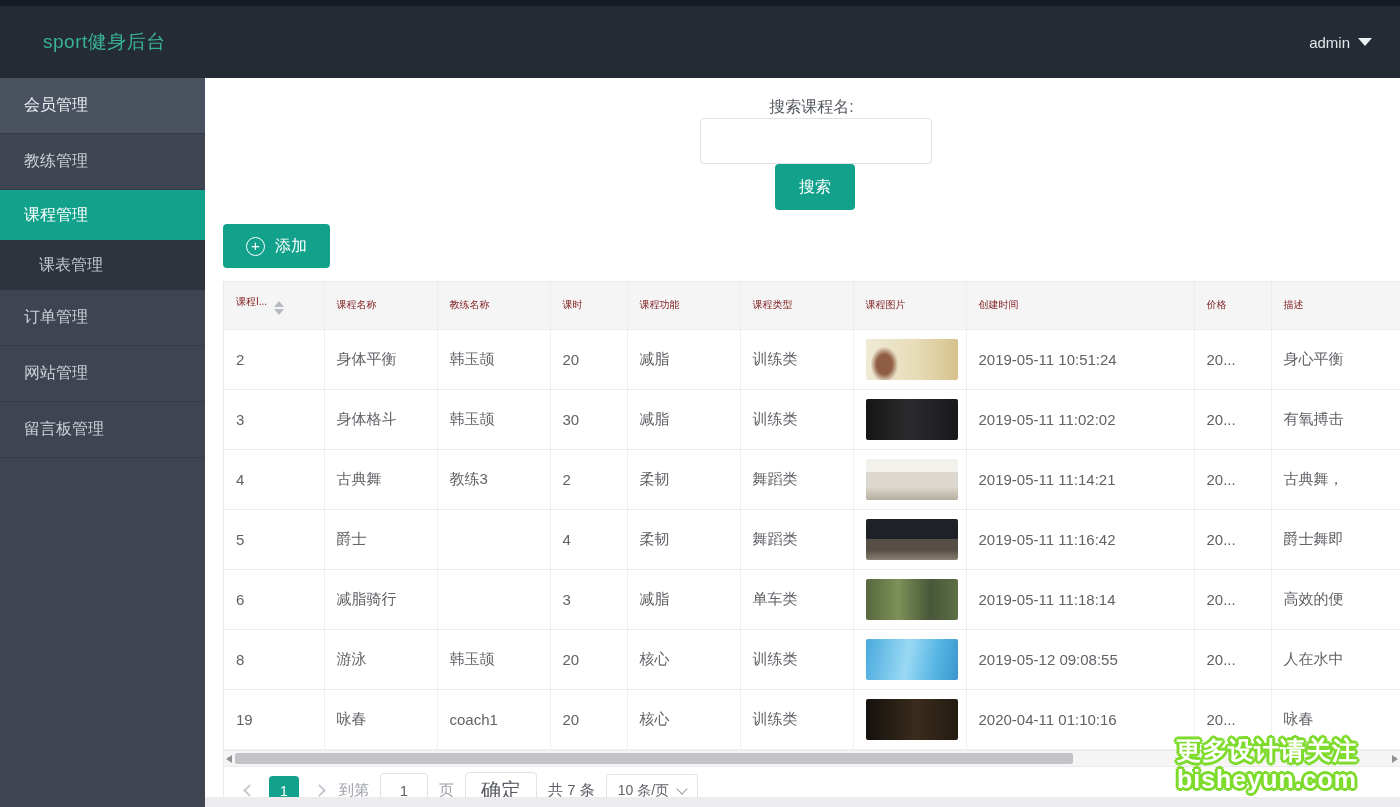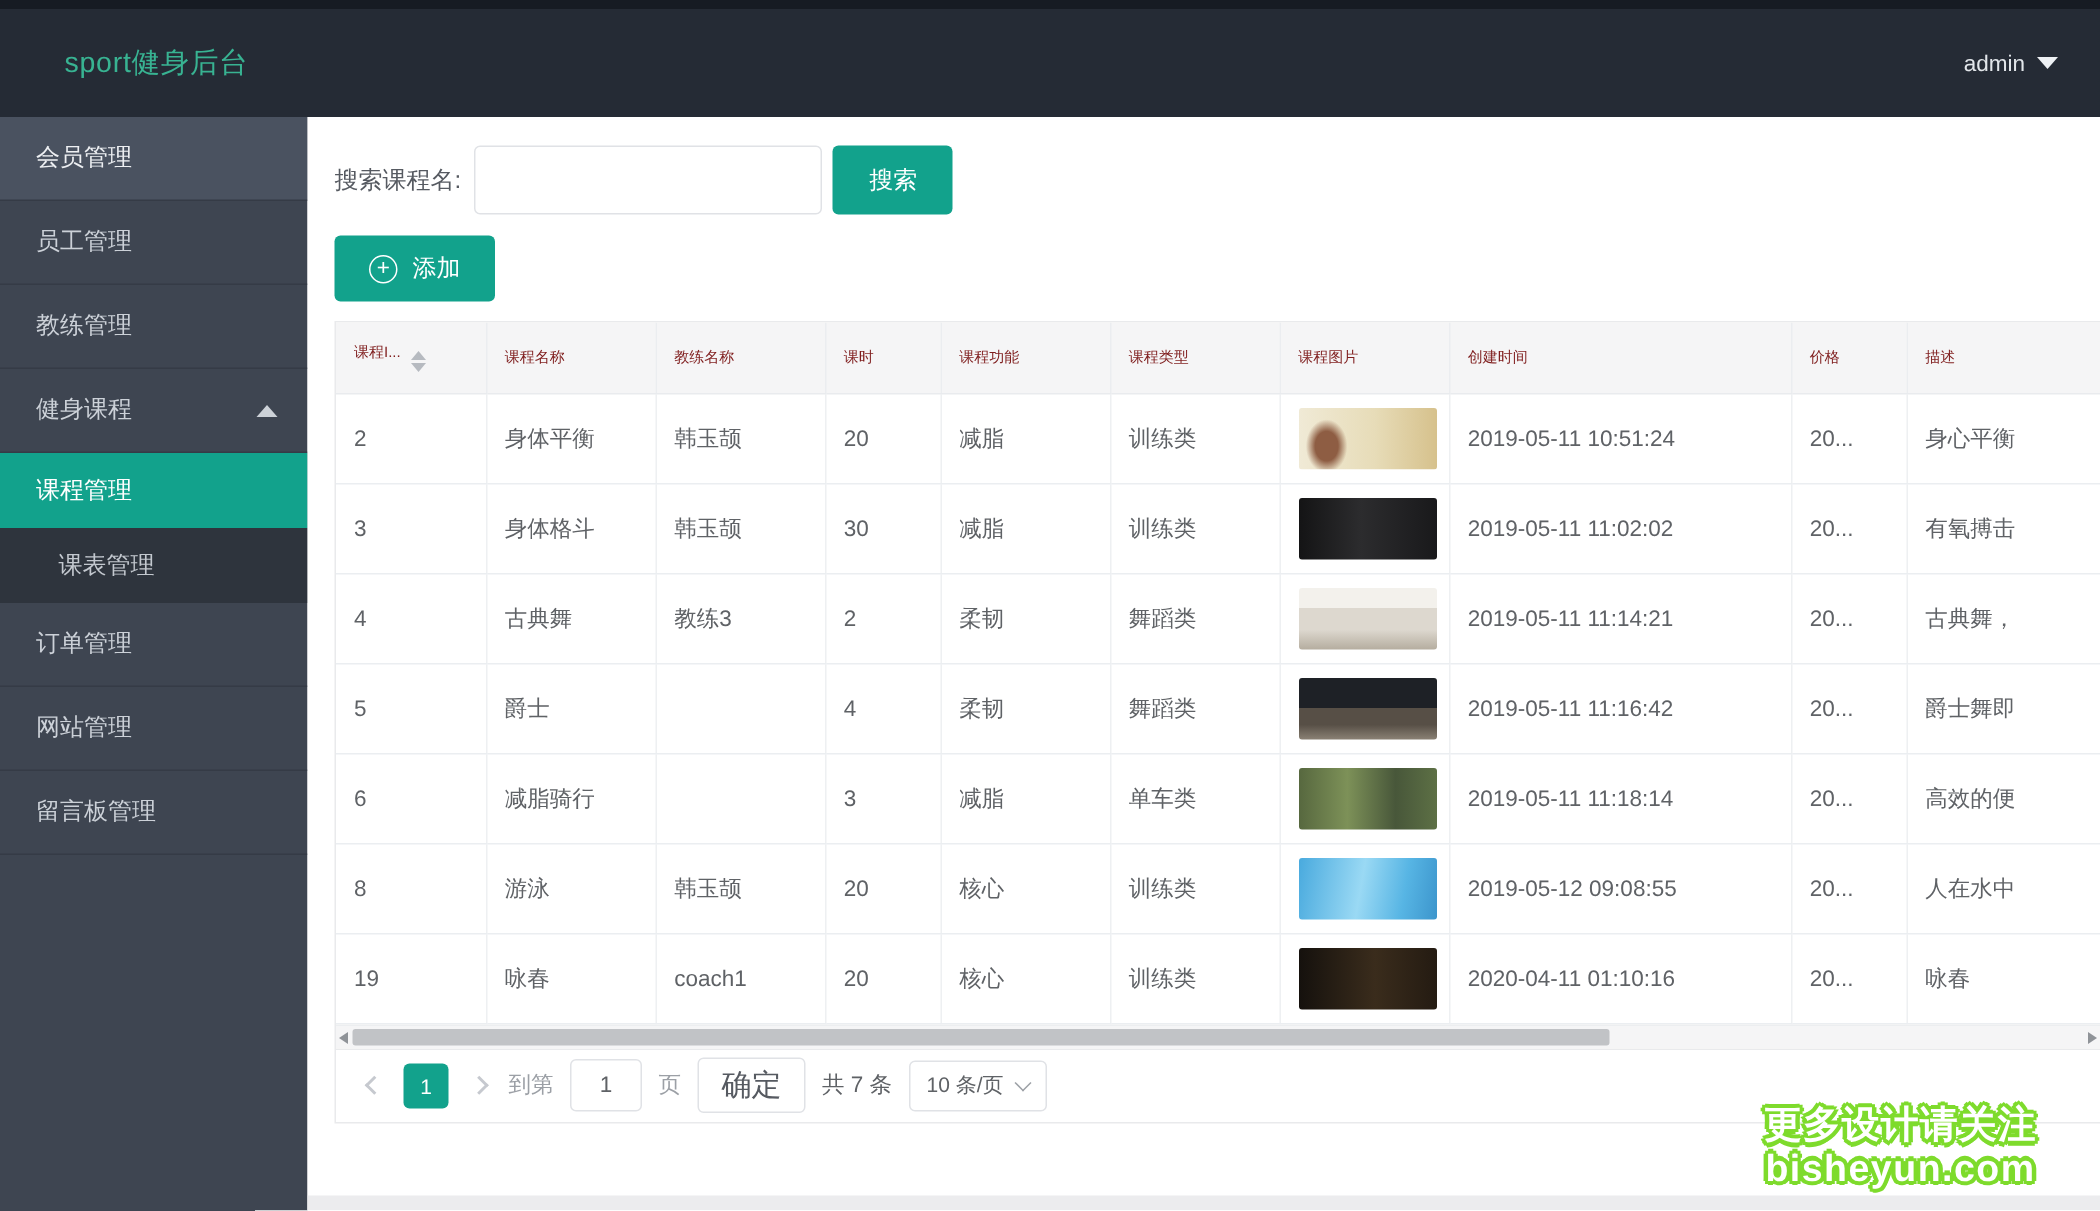--- a/index.html
+++ b/index.html
@@ -21,21 +21,21 @@
   .s-item.light { background:#4a5260; color:#edeff2; }
   .s-sub { height:50px; display:flex; align-items:center; padding:0 24px; font-size:16px; cursor:pointer; }
   .s-sub.active { background:#12a28c; color:#ffffff; }
   .s-sub.dark { background:#2e343d; color:#c3c8cf;padding-left:39px; }
   .caret-up { width:0; height:0; border-left:7px solid transparent; border-right:7px solid transparent; border-bottom:8px solid #cdd2d8; }
 
   .content { flex:1; position:relative; overflow:hidden; background:#fff; }
 
   
   .toolbar { padding:19px 0 0 18px; }
-  .search-row { display:flex; align-items:center; }
+  .search-row { display:flex; align-items:center;flex-direction:column; }
   .search-label { font-size:16px; color:#565a61; }
   .search-input { width:232px; height:46px; border:1px solid #e0e2e6; border-radius:4px; margin-left:9px; font-size:15px; padding:0 12px; outline:none; color:#5f6266; }
   .btn-teal { background:#12a28c; color:#fff; border:none; border-radius:4px; font-size:16px; cursor:pointer; font-family:inherit; }
   .search-btn { width:80px; height:46px; margin-left:7px; }
   .add-btn { margin-top:14px; height:44px; padding:0 23px; display:inline-flex; align-items:center; gap:10px; }
   .plus-circle { width:19px; height:19px; border:1.5px solid #fff; border-radius:50%; display:flex; align-items:center; justify-content:center; font-size:15px; line-height:1; padding-bottom:1px; }
 
   
   .card { margin:13px -2px 0 18px; border:1px solid #e9eaec; overflow:hidden; }
   .table-viewport { overflow:hidden; width:100%; }
@@ -99,28 +99,21 @@
     <span class="caret-down"></span>
   </div>
 </header>
 
 <div class="layout">
   <nav class="sidebar">
       <div class="s-item light">
         <span>会员管理</span>
       </div>
       <div class="s-item">
-        <span>员工管理</span>
-      </div>
-      <div class="s-item">
         <span>教练管理</span>
-      </div>
-      <div class="s-item">
-        <span>健身课程</span>
-        <span class="caret-up"></span>
       </div>
       <div class="s-sub active">
         <span>课程管理</span>
       </div>
       <div class="s-sub dark">
         <span>课表管理</span>
       </div>
       <div class="s-item">
         <span>订单管理</span>
       </div>

